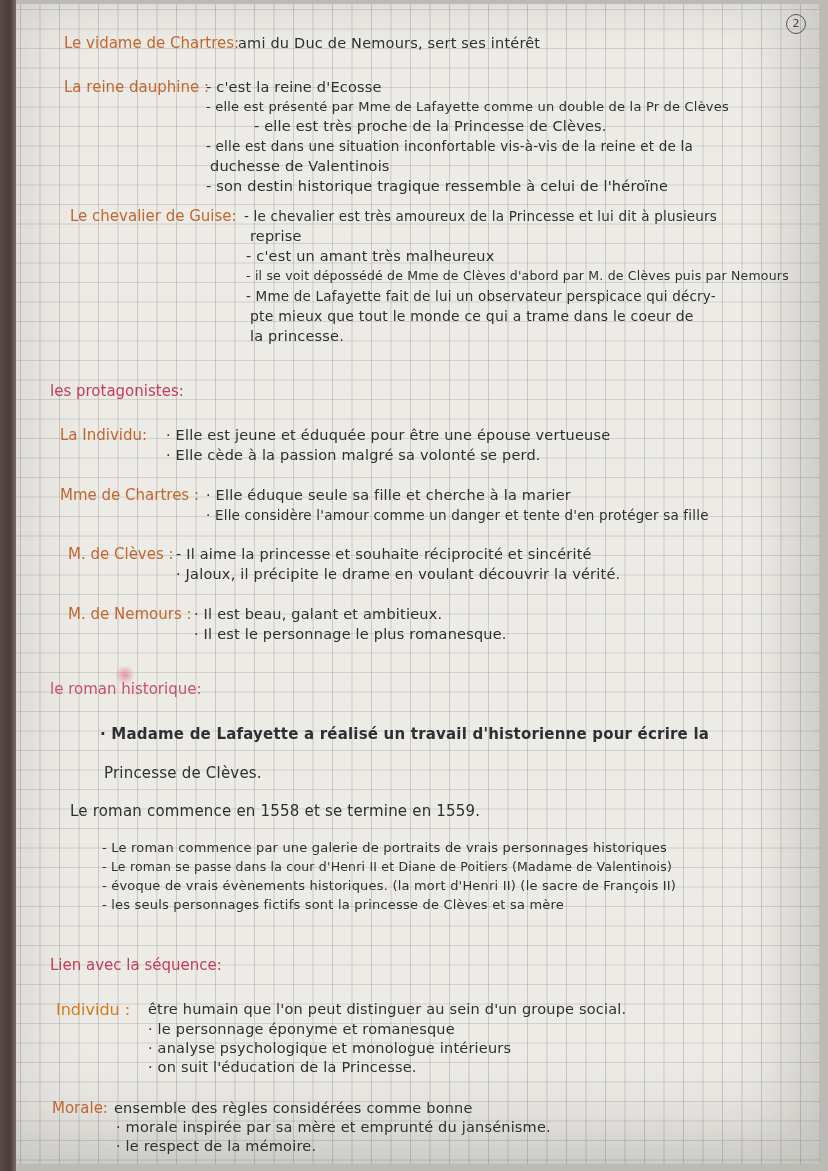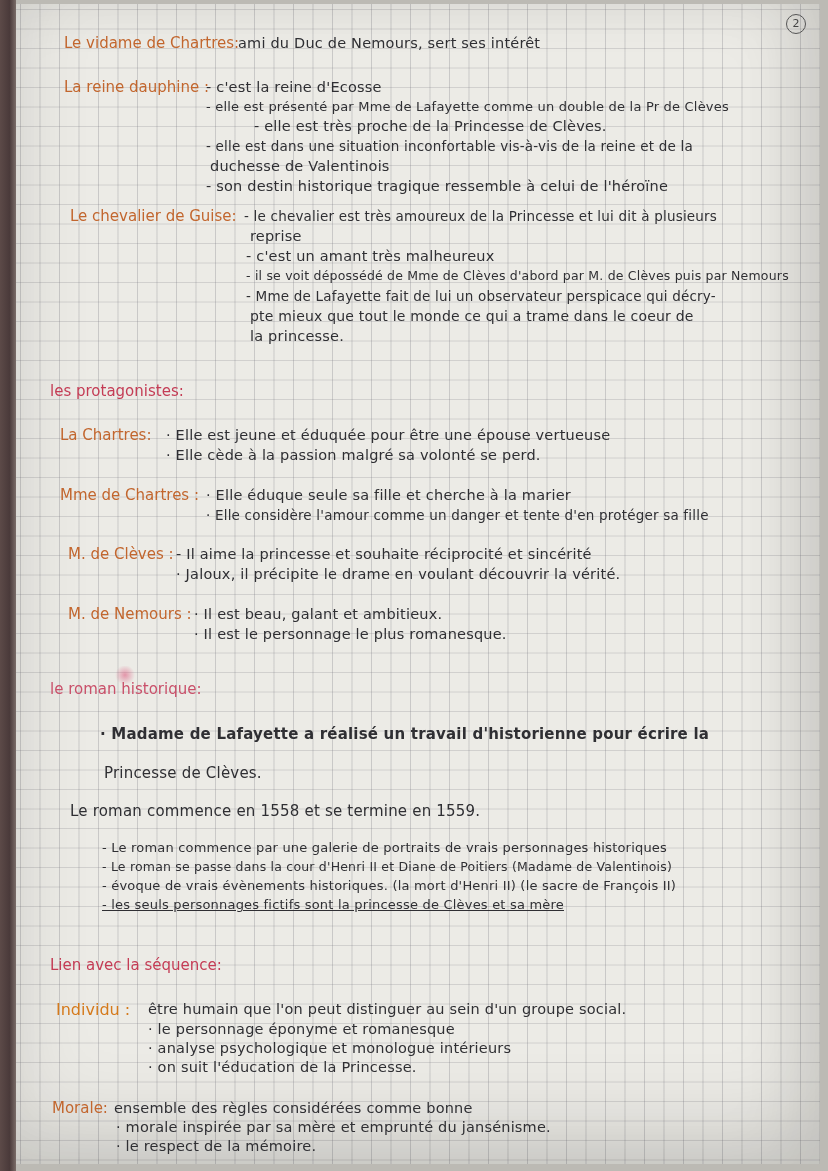--- a/index.html
+++ b/index.html
@@ -62,21 +62,21 @@
   <div class="line" style="left:228px; top:204px; font-size:13.5px;">- le chevalier est très amoureux de la Princesse et lui dit à plusieurs</div>
   <div class="line" style="left:234px; top:224px;">reprise</div>
   <div class="line" style="left:230px; top:244px;">- c'est un amant très malheureux</div>
   <div class="line" style="left:230px; top:264px; font-size:12.5px;">- il se voit dépossédé de Mme de Clèves d'abord par M. de Clèves puis par Nemours</div>
   <div class="line" style="left:230px; top:284px; font-size:13.5px;">- Mme de Lafayette fait de lui un observateur perspicace qui décry-</div>
   <div class="line" style="left:234px; top:304px; font-size:14px;">pte mieux que tout le monde ce qui a trame dans le coeur de</div>
   <div class="line" style="left:234px; top:324px;">la princesse.</div>
 
   <div class="label h-red" style="left:34px; top:378px;">les protagonistes:</div>
 
-  <div class="label h-orange" style="left:44px; top:422px;">La Chartres:</div>
+  <div class="label h-orange" style="left:44px; top:422px;">La Individu:</div>
   <div class="line" style="left:150px; top:423px;">· Elle est jeune et éduquée pour être une épouse vertueuse</div>
   <div class="line" style="left:150px; top:443px;">· Elle cède à la passion malgré sa volonté se perd.</div>
 
   <div class="label h-orange" style="left:44px; top:482px;">Mme de Chartres :</div>
   <div class="line" style="left:190px; top:483px;">· Elle éduque seule sa fille et cherche à la marier</div>
   <div class="line" style="left:190px; top:503px; font-size:13.5px;">· Elle considère l'amour comme un danger et tente d'en protéger sa fille</div>
 
   <div class="label h-orange" style="left:52px; top:541px;">M. de Clèves :</div>
   <div class="line" style="left:160px; top:542px;">- Il aime la princesse et souhaite réciprocité et sincérité</div>
   <div class="line" style="left:160px; top:562px;">· Jaloux, il précipite le drame en voulant découvrir la vérité.</div>
@@ -87,21 +87,21 @@
 
   <div class="smudge"></div>
   <div class="label h-pink" style="left:34px; top:676px;">le roman historique:</div>
   <div class="line" style="left:84px; top:721px; font-size:15px;font-weight:bold;">· Madame de Lafayette a réalisé un travail d'historienne pour écrire la</div>
   <div class="line" style="left:88px; top:760px; font-size:15px;">Princesse de Clèves.</div>
   <div class="line" style="left:54px; top:798px; font-size:15px;">Le roman commence en 1558 et se termine en 1559.</div>
 
   <div class="line" style="left:86px; top:836px; font-size:13px;">- Le roman commence par une galerie de portraits de vrais personnages historiques</div>
   <div class="line" style="left:86px; top:855px; font-size:12.5px;">- Le roman se passe dans la cour d'Henri II et Diane de Poitiers (Madame de Valentinois)</div>
   <div class="line" style="left:86px; top:874px; font-size:13px;">- évoque de vrais évènements historiques. (la mort d'Henri II) (le sacre de François II)</div>
-  <div class="line" style="left:86px; top:893px; font-size:13px;text-decoration:underline;">- les seuls personnages fictifs sont la princesse de Clèves et sa mère</div>
+  <div class="line" style="left:86px; top:893px; font-size:13px;">- les seuls personnages fictifs sont la princesse de Clèves et sa mère</div>
 
   <div class="label h-red" style="left:34px; top:952px;">Lien avec la séquence:</div>
 
   <div class="label h-amber" style="left:40px; top:996px; font-size:16px;">Individu :</div>
   <div class="line" style="left:132px; top:997px;">être humain que l'on peut distinguer au sein d'un groupe social.</div>
   <div class="line" style="left:132px; top:1017px;">· le personnage éponyme et romanesque</div>
   <div class="line" style="left:132px; top:1055px;">· on suit l'éducation de la Princesse.</div>
   <div class="line" style="left:132px; top:1036px;">· analyse psychologique et monologue intérieurs</div>
 
   <div class="label h-orange" style="left:36px; top:1095px;">Morale:</div>

